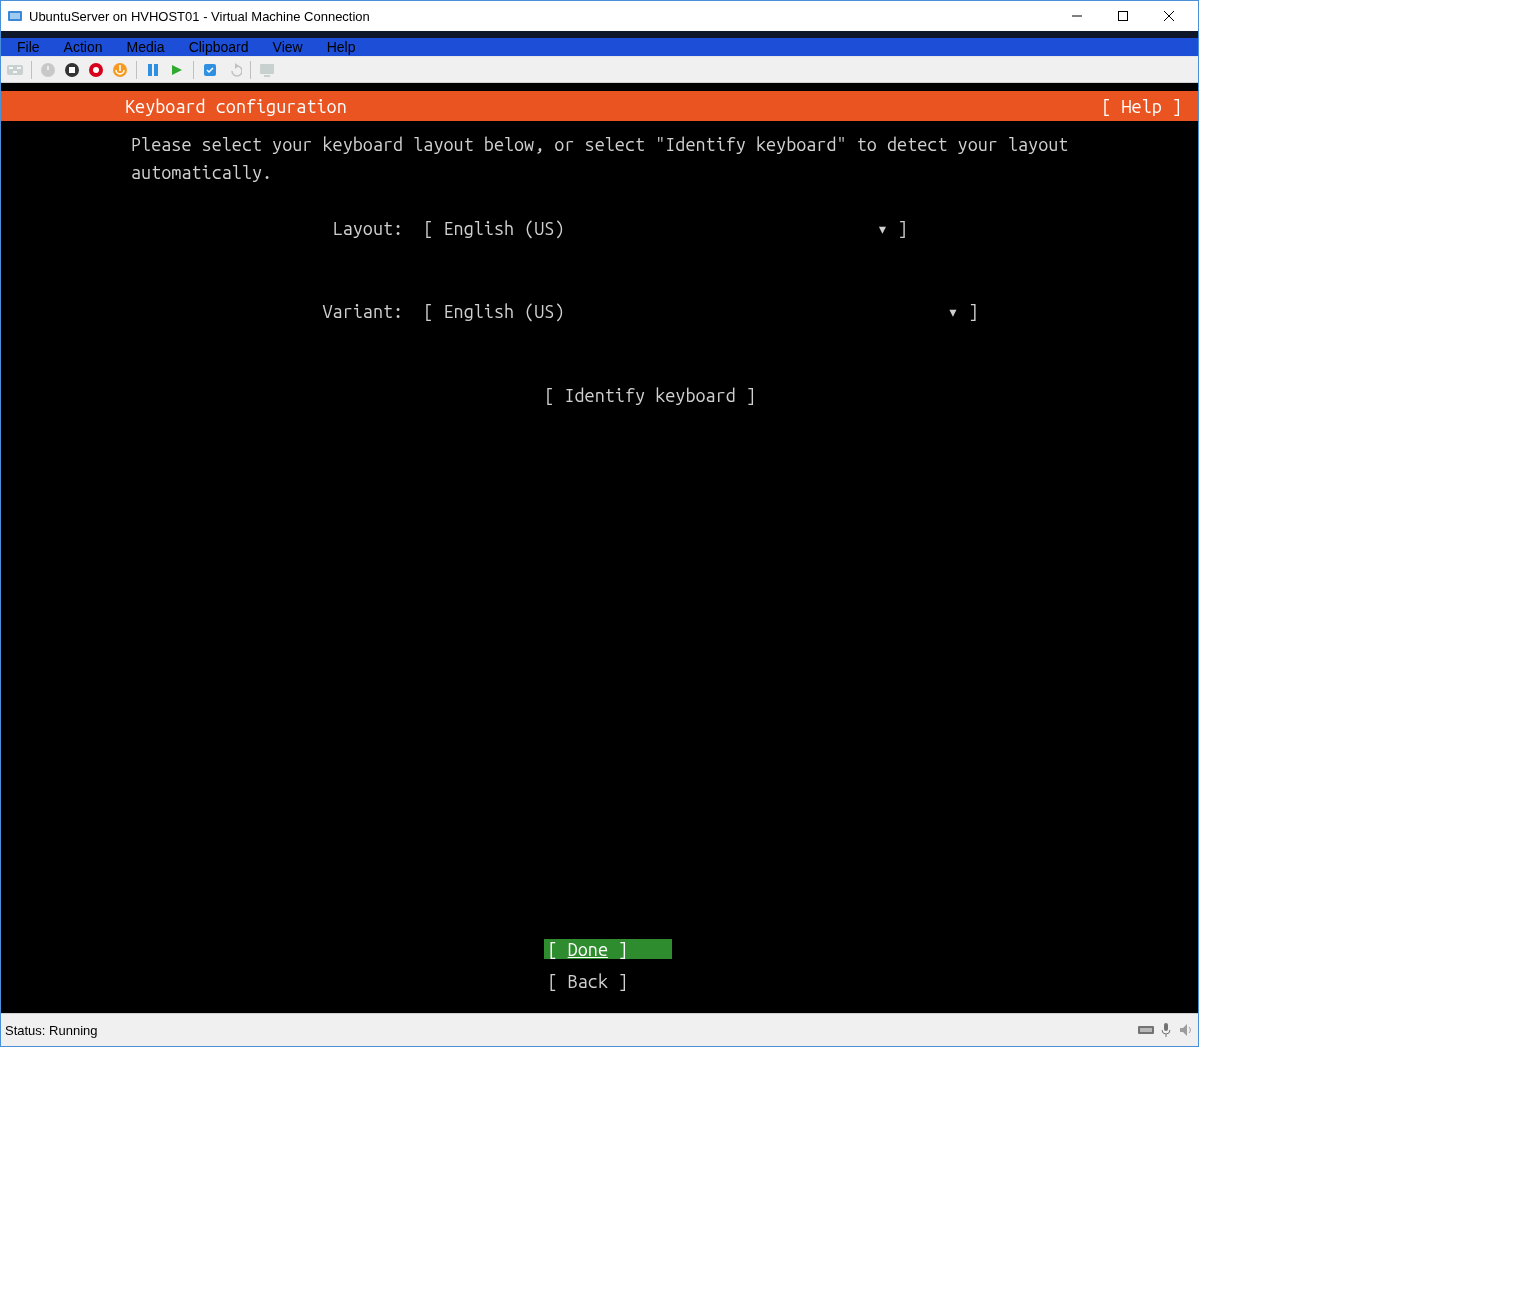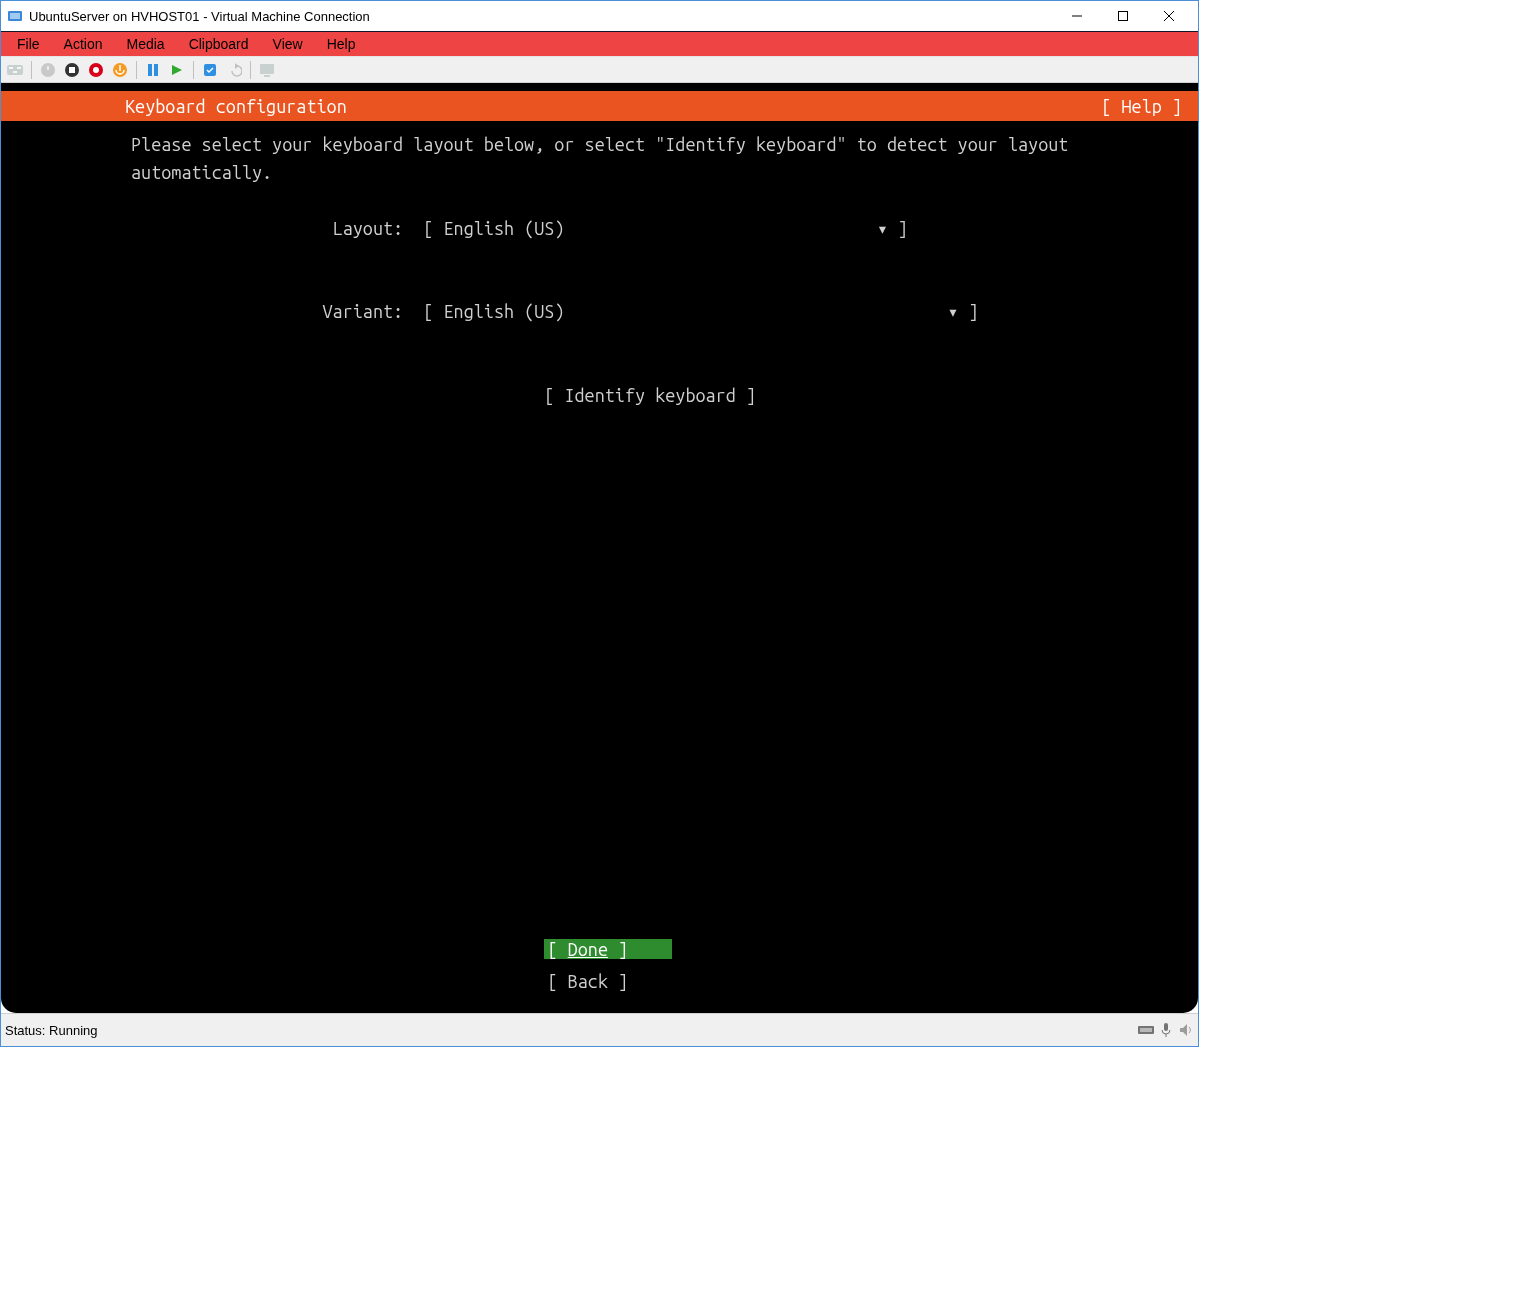--- a/index.html
+++ b/index.html
@@ -25,22 +25,22 @@
   .titlebar .spacer{flex:1;}
   .win-controls { display:flex; }
   .win-btn {
     width:46px; height:30px;
     display:flex; align-items:center; justify-content:center;
     color:#000;
   }
   
   .menubar {
     display:flex;
-    background:#ef4444;
-    border-top:1px solid #0f172a;
+    background:#1d4ed8;
+    border-top:7px solid #0f172a;
     border-bottom:1px solid #e5e5e5;
     padding:0 4px;
     height:26px;
     align-items:center;
     font-size:14px;
   }
   .menu-item { padding:3px 12px; cursor:default; }
   
   .toolbar {
     display:flex;
@@ -61,21 +61,20 @@
   
   .vm-wrapper {
     background:#000;
     width:100%;
     height:930px;
     position:relative;
     font-family:"Ubuntu Mono","DejaVu Sans Mono","Consolas",monospace;
     font-size:18px;
     color:#d0d0d0;
     letter-spacing:0px;
-    border-radius:15px;
   }
   .vm-black-top { height:8px; background:#000; }
   .vm-header {
     background:#e95420;
     color:#fff;
     display:flex;
     padding:4px 12px;
     font-size:18px;
     height:30px;
     align-items:center;

